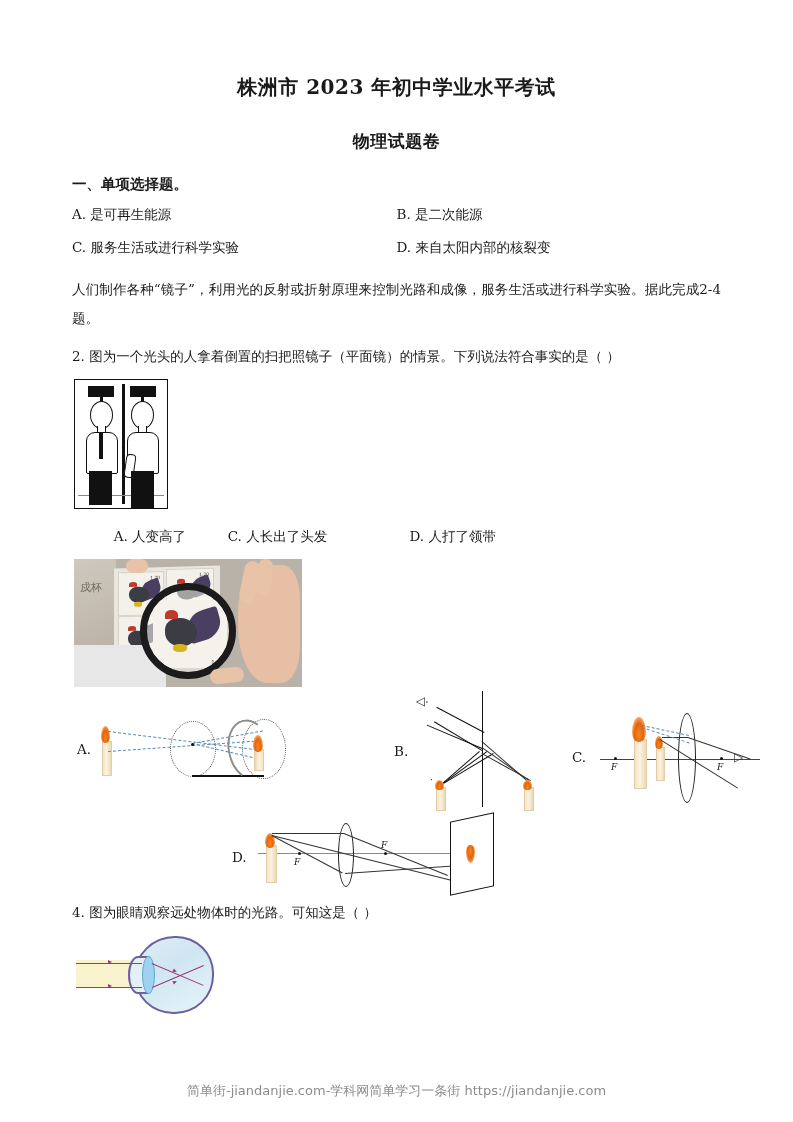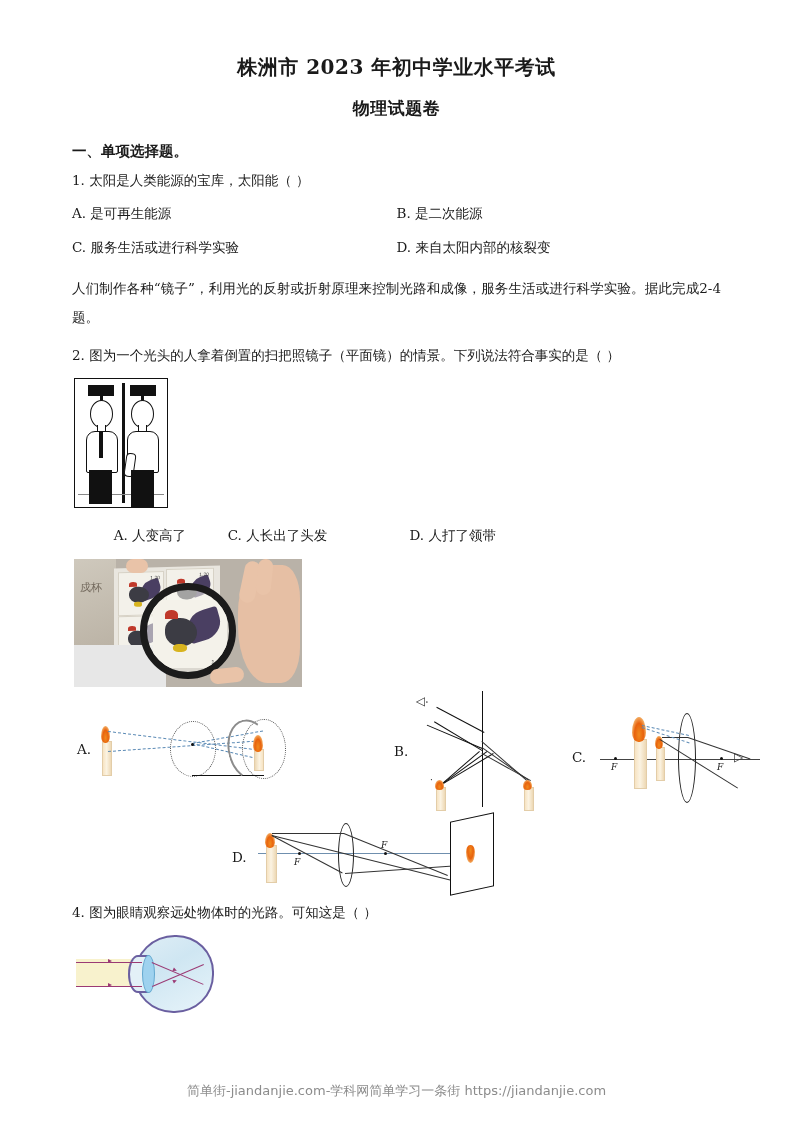--- a/index.html
+++ b/index.html
@@ -16,33 +16,33 @@
     overflow: hidden;
   }
   .page {
     position: relative;
     width: 793px;
     height: 1122px;
     box-sizing: border-box;
     padding: 0 72px;
   }
   .title-block {
-    padding-top: 52px;
+    padding-top: 72px;
     text-align: center;
   }
   .title-main {
     font-size: 20px;
     font-weight: bold;
     letter-spacing: 0.5px;
     line-height: 1.5;
   }
   .title-sub {
     font-size: 17px;
     font-weight: bold;
-    margin-top: 15px;
+    margin-top: 28px;
     letter-spacing: 0.5px;
   }
   .section-head {
     font-size: 14.5px;
     font-weight: bold;
     margin-top: 22px;
     margin-bottom: 6px;
   }
   .q-line {
     font-size: 13.5px;
@@ -386,21 +386,20 @@
 
 <div class="page">
 
   <div class="title-block">
     <div class="title-main">株洲市 2023 年初中学业水平考试</div>
     <div class="title-sub">物理试题卷</div>
   </div>
 
   <div class="section-head">一、单项选择题。</div>
 
-  <div class="q-line">1. 太阳是人类能源的宝库，太阳能（      ）</div>
   <div class="opt-row two-col">
     <div class="opt">A. 是可再生能源</div>
     <div class="opt">B. 是二次能源</div>
   </div>
   <div class="opt-row two-col">
     <div class="opt">C. 服务生活或进行科学实验</div>
     <div class="opt">D. 来自太阳内部的核裂变</div>
   </div>
 
   <div class="passage">人们制作各种“镜子”，利用光的反射或折射原理来控制光路和成像，服务生活或进行科学实验。据此完成2-4 题。</div>

